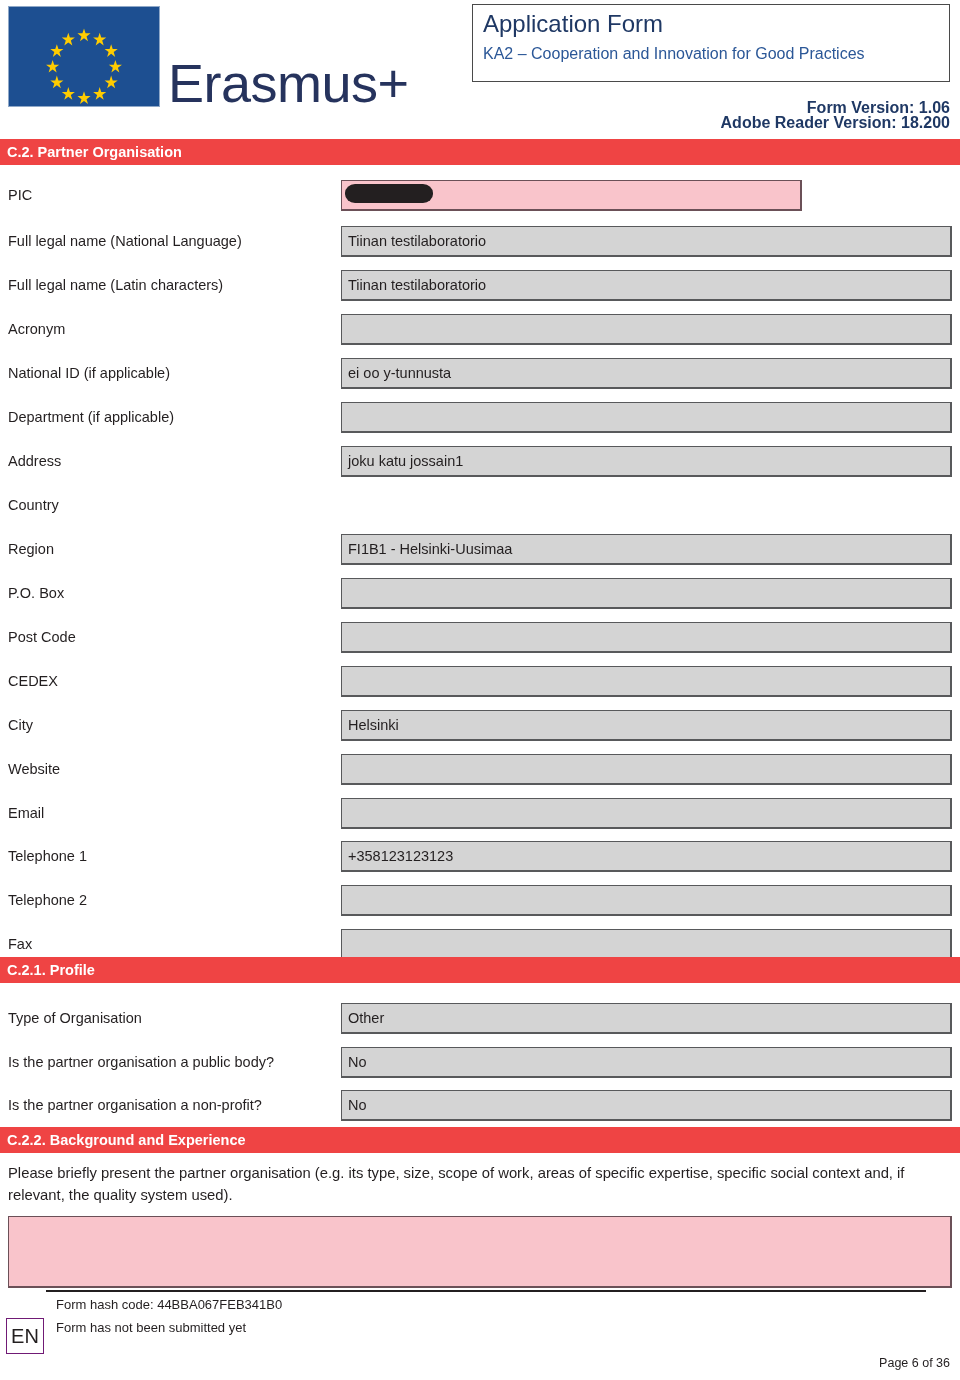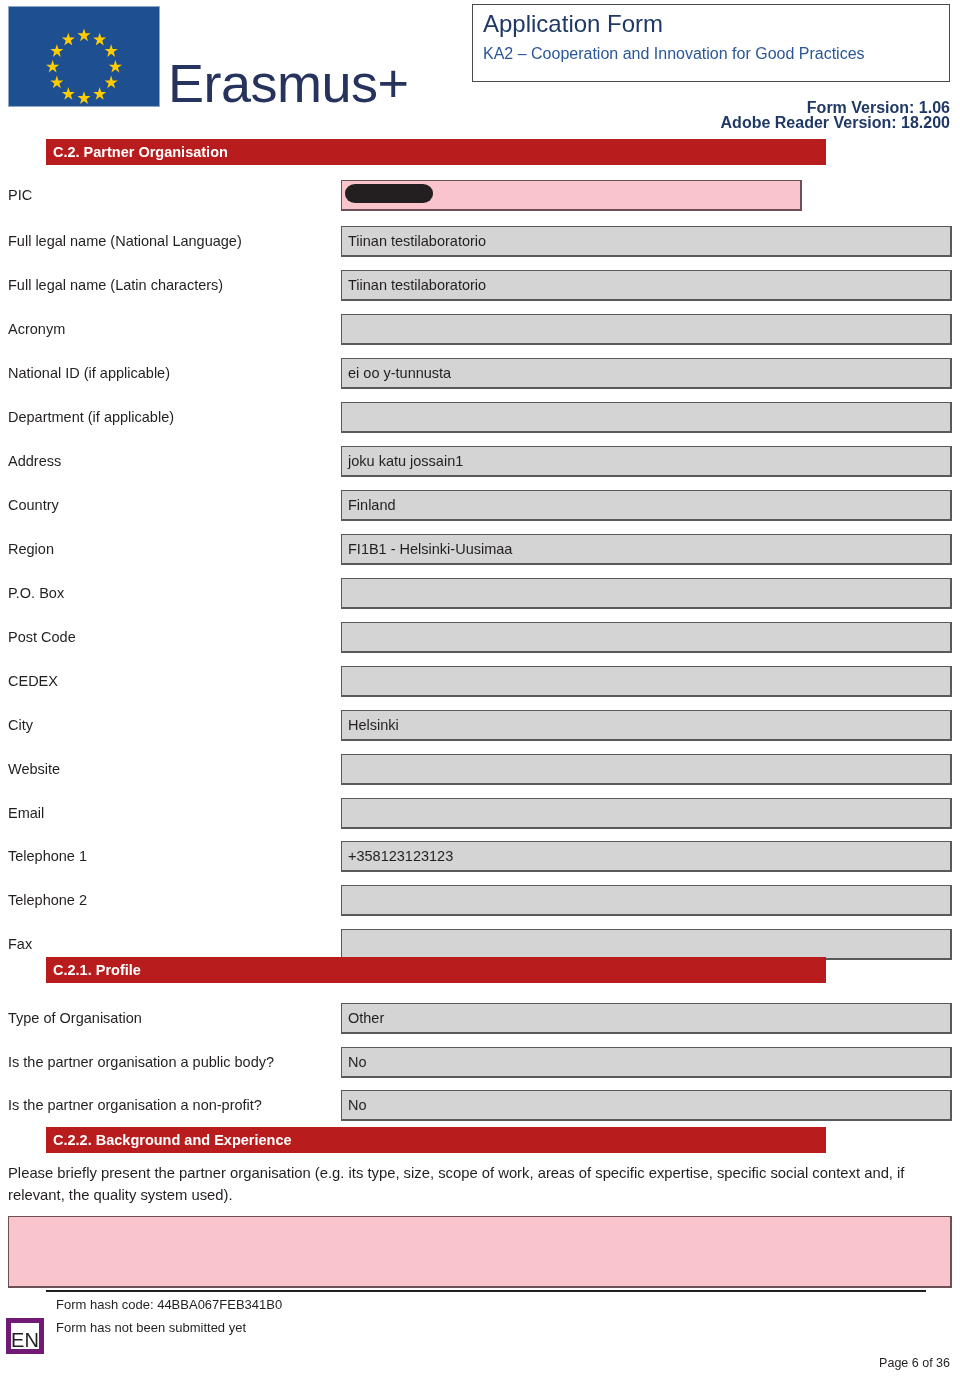--- a/index.html
+++ b/index.html
@@ -73,29 +73,28 @@
     font-size: 16px;
     font-weight: bold;
     color: #1f3864;
     line-height: 15px;
   }
 
   
   .section-bar {
     position: absolute;
     left: 0;
-    width: 780px;
+    width: 960px;
     height: 26px;
-    background: #b91c1c;
+    background: #ef4444;
     color: #ffffff;
     font-size: 14.5px;
     font-weight: bold;
     line-height: 26px;
     padding-left: 7px;
-    margin-left: 46px;
   }
 
   
   .row {
     position: absolute;
     left: 0;
     width: 960px;
     height: 34px;
   }
   .row-label {
@@ -162,21 +161,21 @@
   .footer-rule {
     position: absolute;
     left: 46px; top: 1290px;
     width: 880px; height: 0;
     border-top: 2px solid #231f20;
   }
   .en-badge {
     position: absolute;
     left: 6px; top: 1318px;
     width: 38px; height: 36px;
-    border: 5px solid #701a75;
+    border: 1px solid #701a75;
     font-size: 20px;
     line-height: 34px;
     text-align: center;
     color: #231f20;
   }
   .hash-line {
     position: absolute;
     left: 56px; top: 1297px;
     font-size: 13px;
     color: #231f20;
@@ -278,23 +277,20 @@
 
 <div class="row" style="top:446px;">
   <div class="row-label">Address</div>
   <div class="field">
     <div class="field-value">joku katu jossain1</div>
   </div>
 </div>
 
 <div class="row" style="top:490px;">
   <div class="row-label">Country</div>
-  <div class="field">
-    <div class="field-value">Finland</div>
-  </div>
 </div>
 
 <div class="row" style="top:534px;">
   <div class="row-label">Region</div>
   <div class="field">
     <div class="field-value">FI1B1 - Helsinki-Uusimaa</div>
   </div>
 </div>
 
 <div class="row" style="top:578px;">

